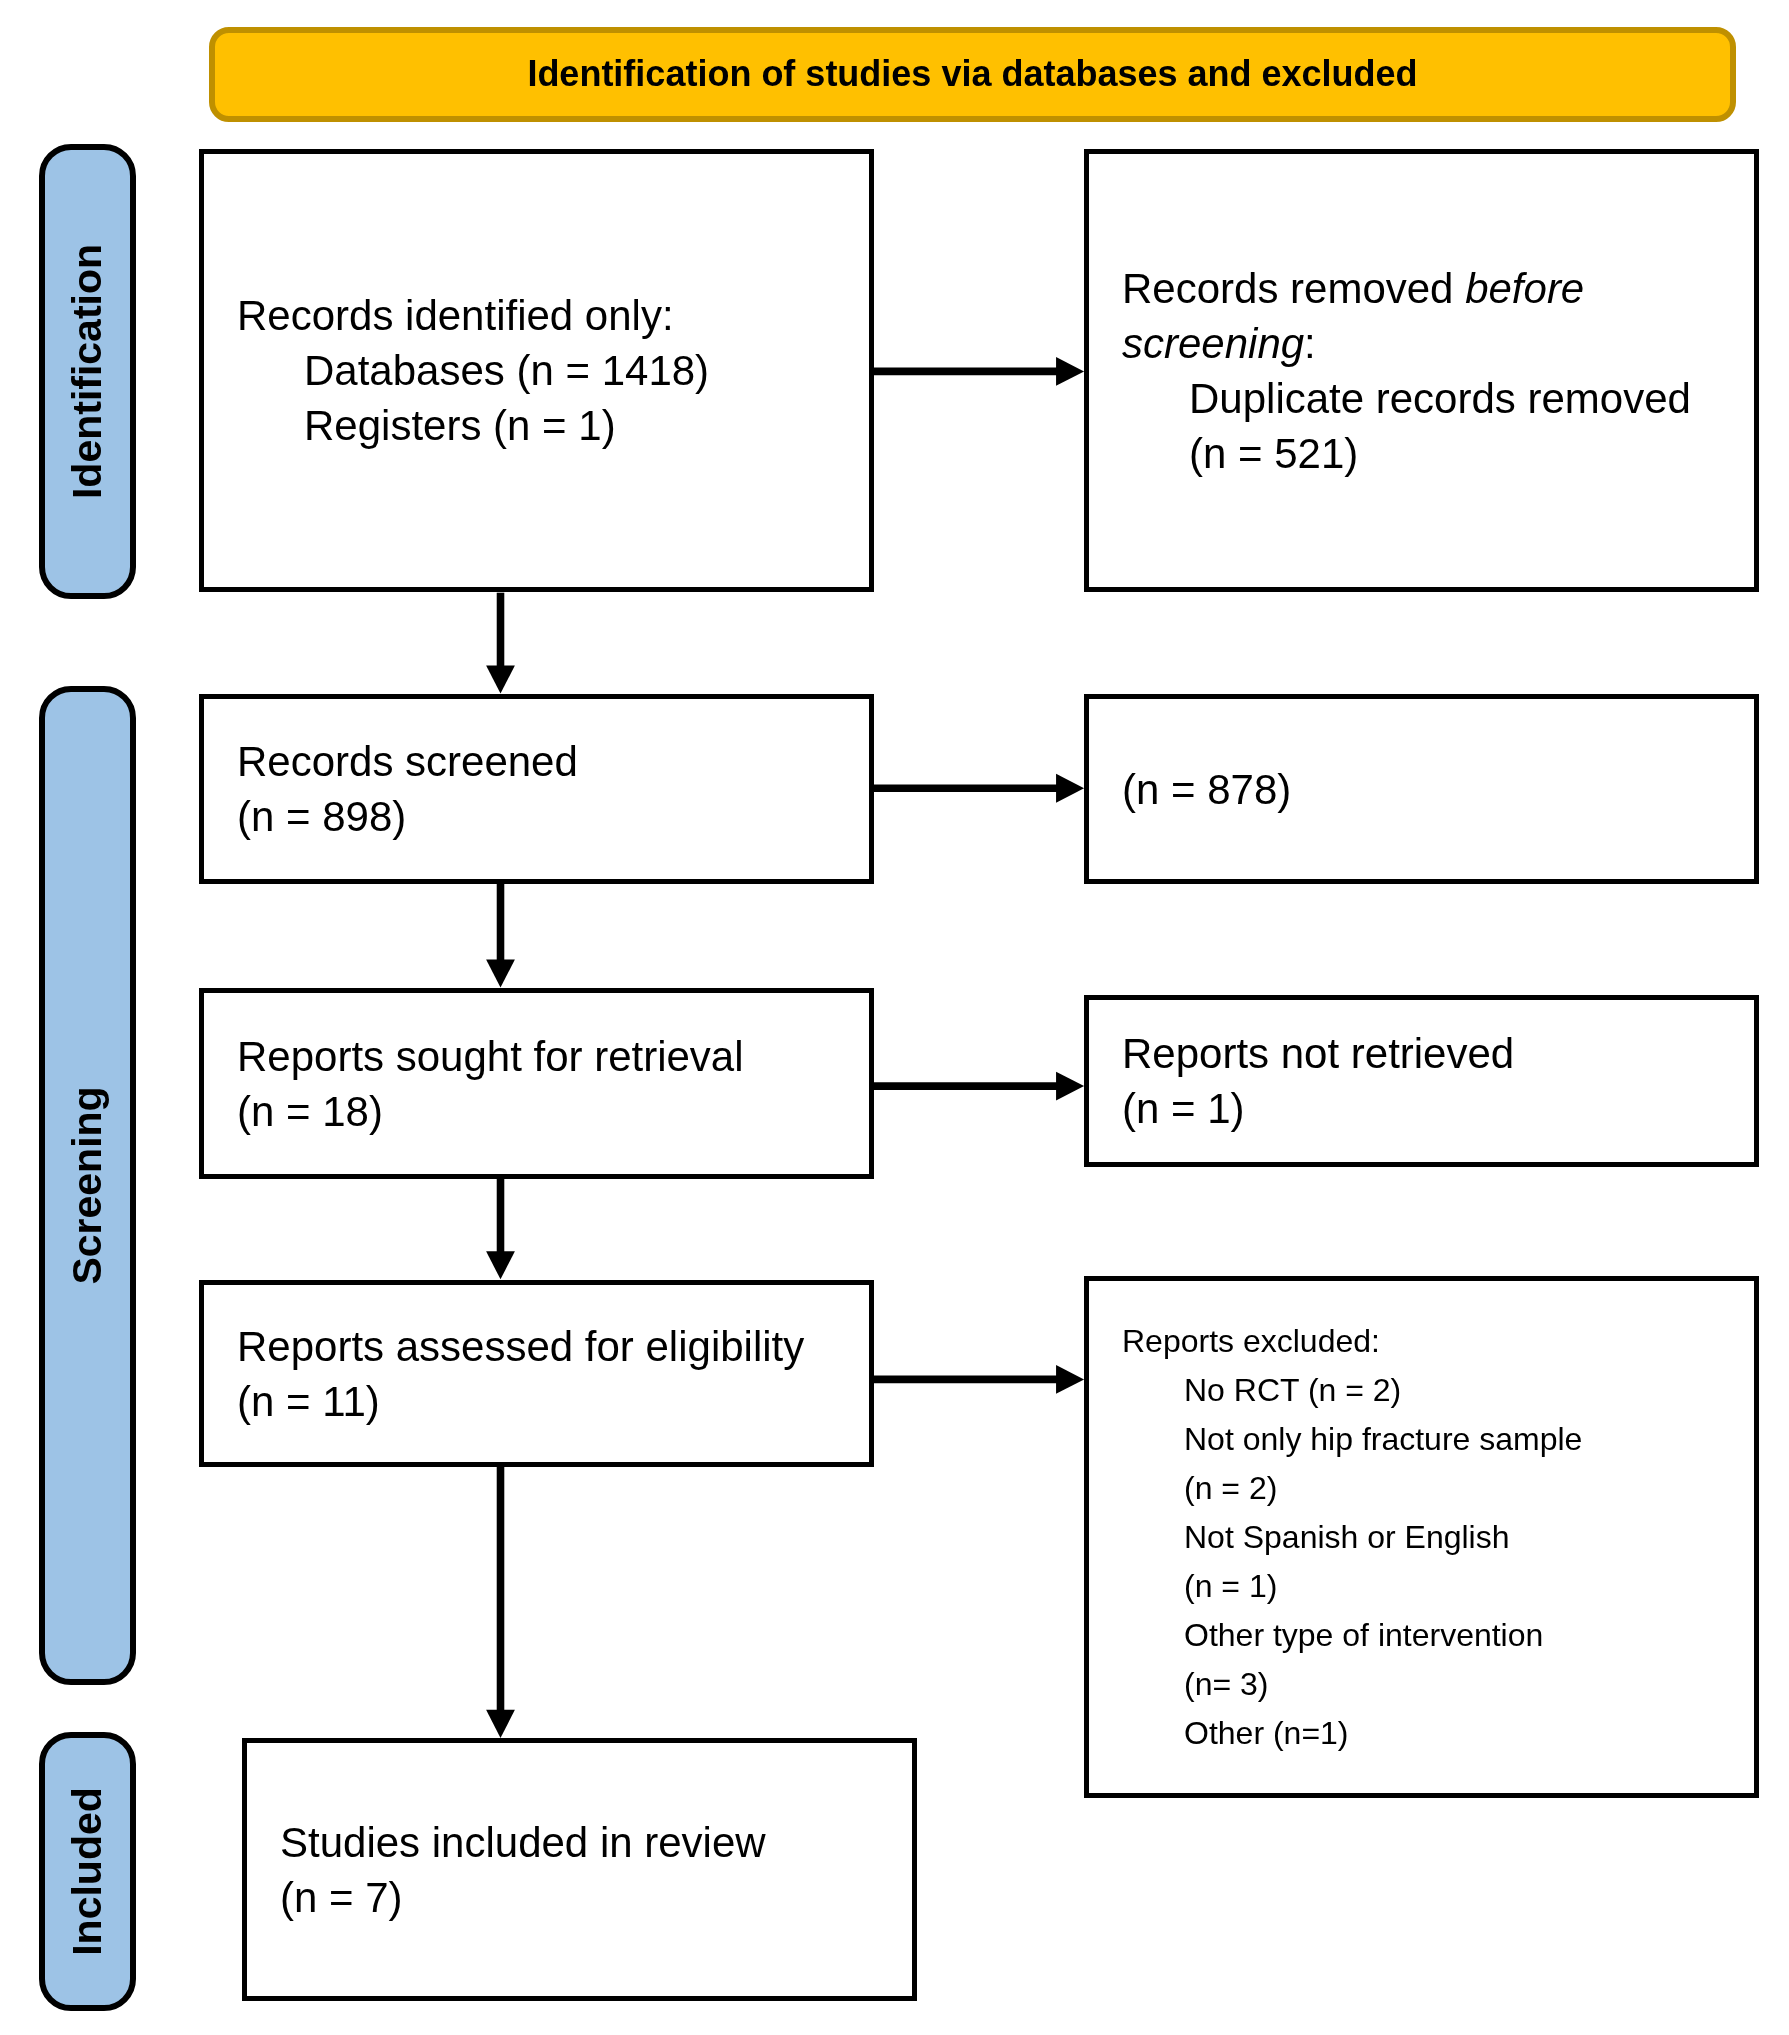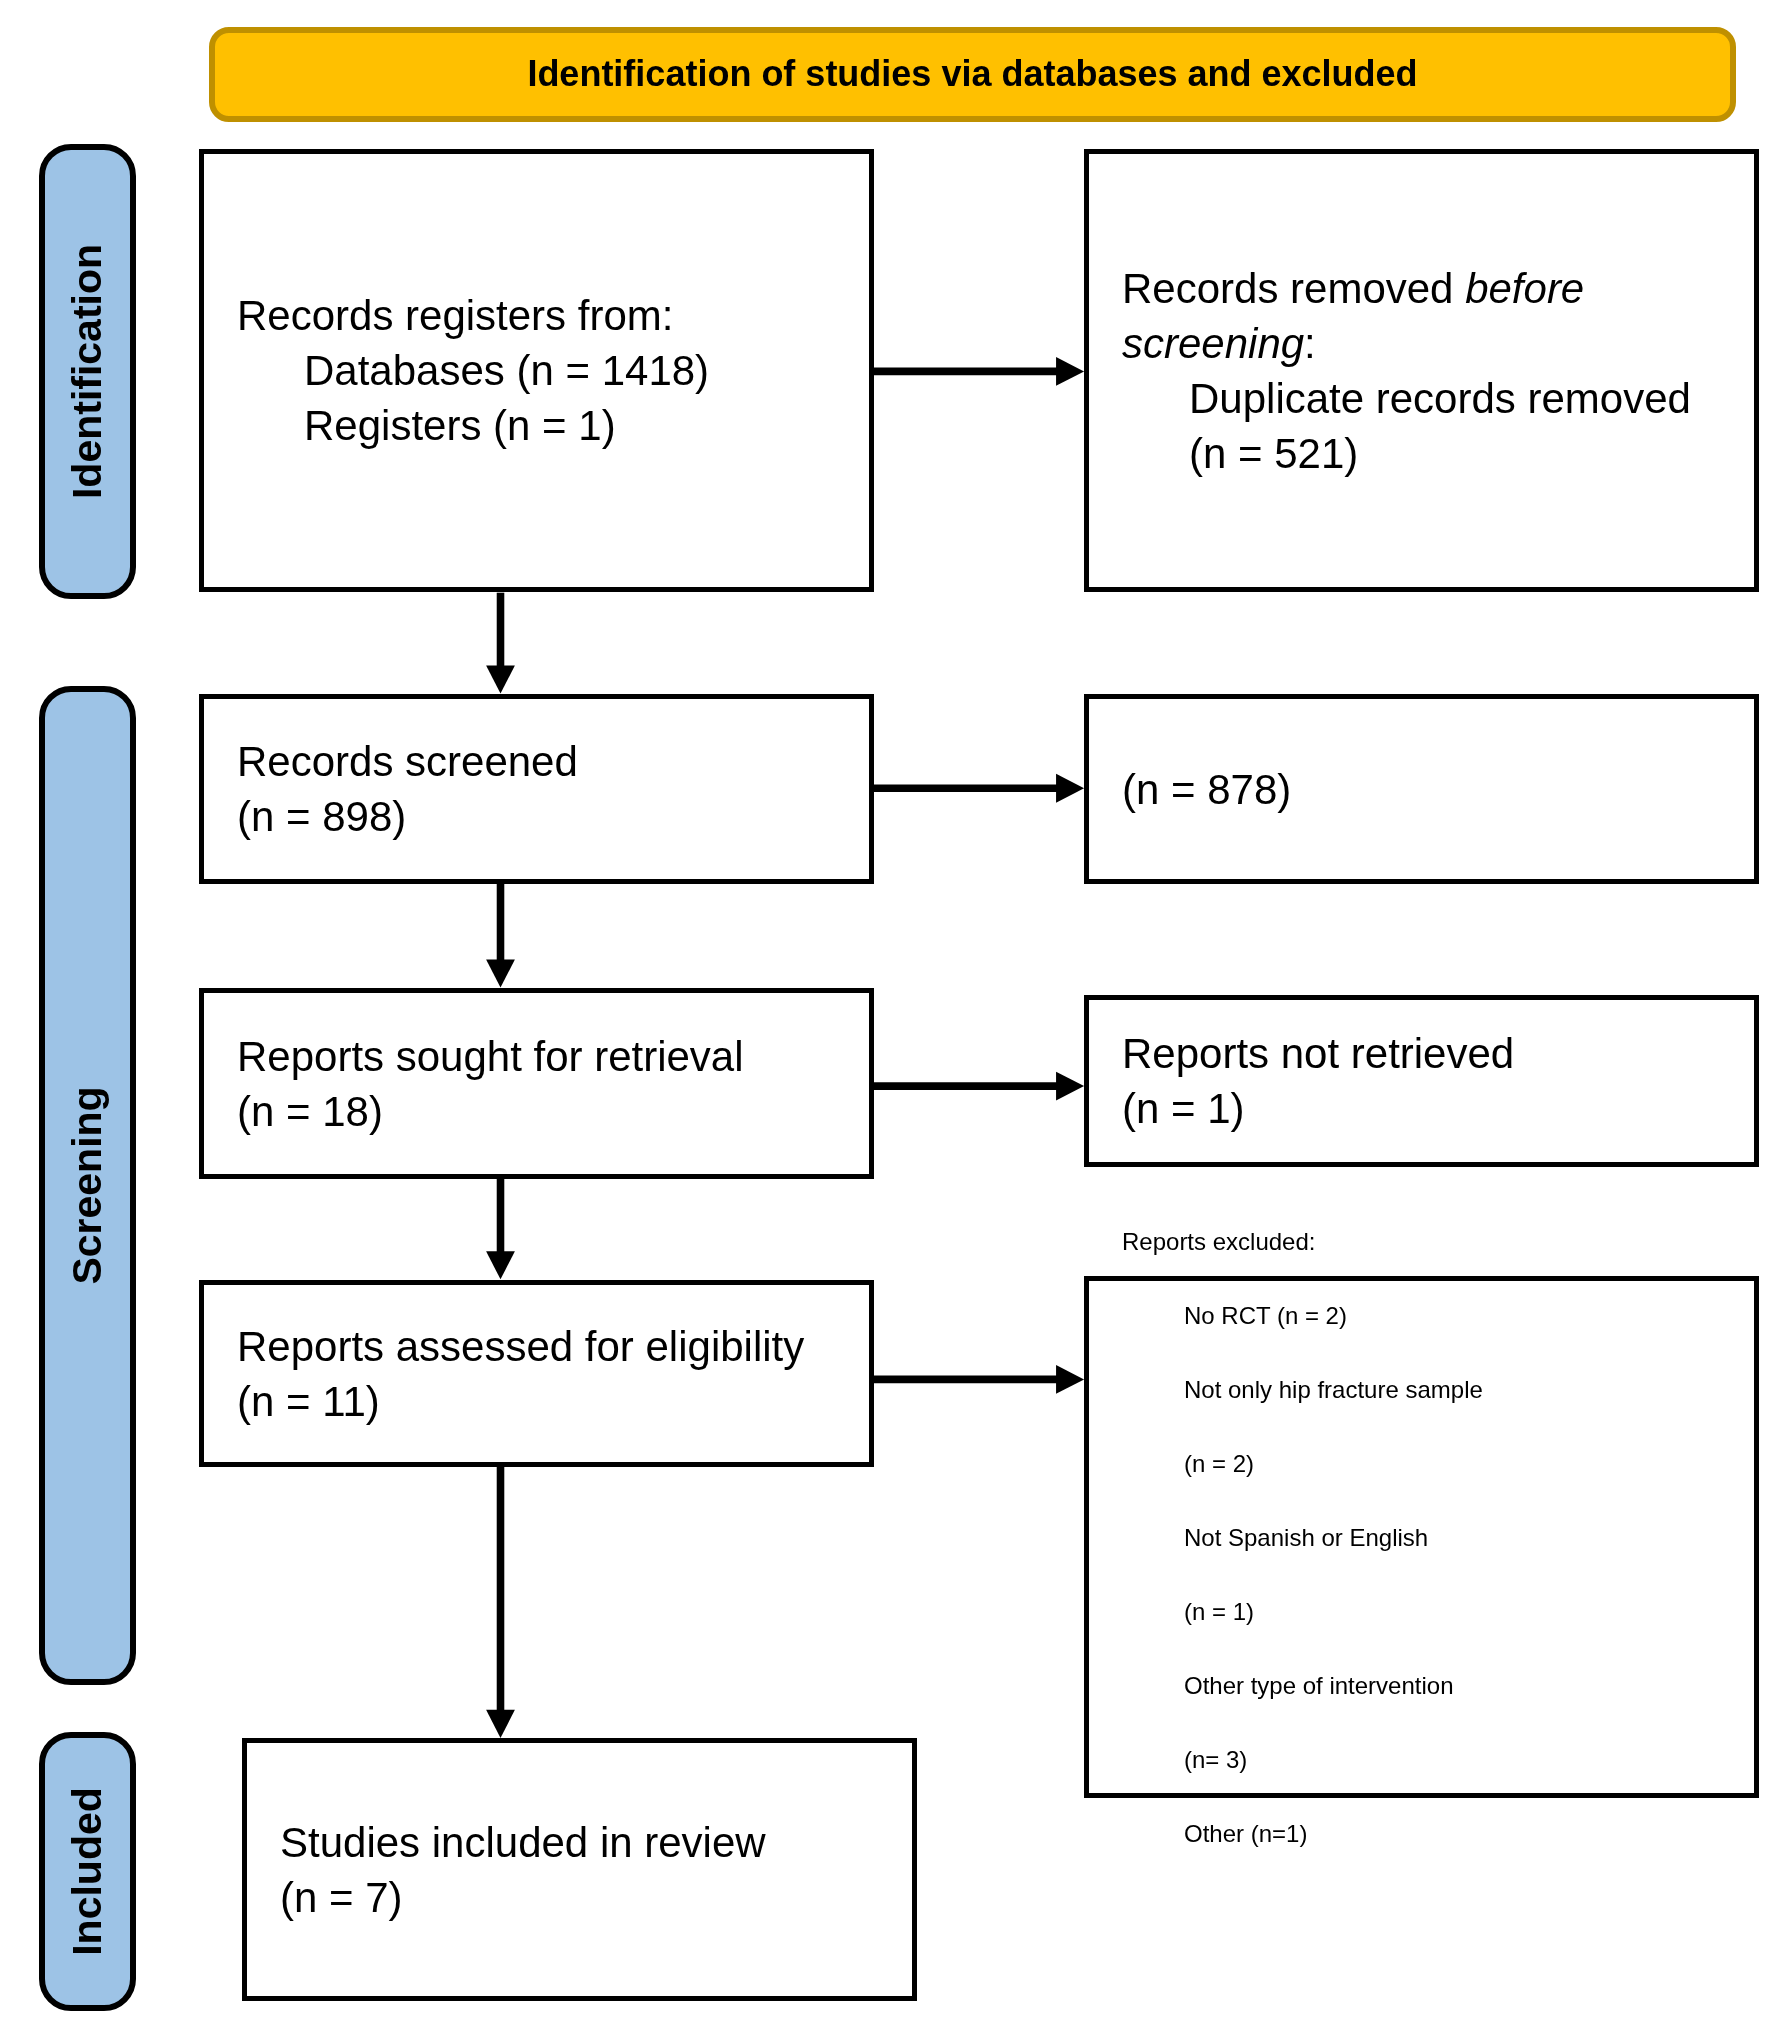--- a/index.html
+++ b/index.html
@@ -61,21 +61,21 @@
   .fbox .it{font-style:italic;}
   .col1{left:199px;}
   .col2{left:1084px;}
   #box-records-identified{top:149px;height:443px;}
   #box-records-removed{top:149px;height:443px;}
   #box-records-screened{top:694px;height:190px;}
   #box-records-excluded{top:694px;height:190px;}
   #box-reports-sought{top:988px;height:191px;}
   #box-reports-not-retrieved{top:995px;height:172px;}
   #box-reports-assessed{top:1280px;height:187px;}
-  #box-reports-excluded{top:1276px;height:522px;font-size:24px;gap:25px;}
+  #box-reports-excluded{top:1276px;height:522px;font-size:32px;}
   #box-reports-excluded .line{line-height:49px;}
   #box-reports-excluded .indent{margin-left:62px;}
   #box-studies-included{top:1738px;height:263px;margin-left:43px;}
   
   #arrow-layer{
     position:absolute;left:0;top:0;width:1790px;height:2035px;
     pointer-events:none;
   }
   #arrow-layer line{stroke:#000;stroke-width:10;}
   #arrow-layer polygon{fill:#000;}
@@ -93,21 +93,21 @@
     <span>Identification</span>
   </div>
   <div class="phase" id="phase-screening">
     <span>Screening</span>
   </div>
   <div class="phase" id="phase-included">
     <span>Included</span>
   </div>
 
   <div class="fbox col1" id="box-records-identified">
-    <div class="line">Records registers from:</div>
+    <div class="line">Records identified only:</div>
     <div class="line indent">Databases (n = 1418)</div>
     <div class="line indent">Registers (n = 1)</div>
   </div>
 
   <div class="fbox col1" id="box-records-screened">
     <div class="line">Records screened</div>
     <div class="line">(n = 898)</div>
   </div>
 
   <div class="fbox col1" id="box-reports-sought">

